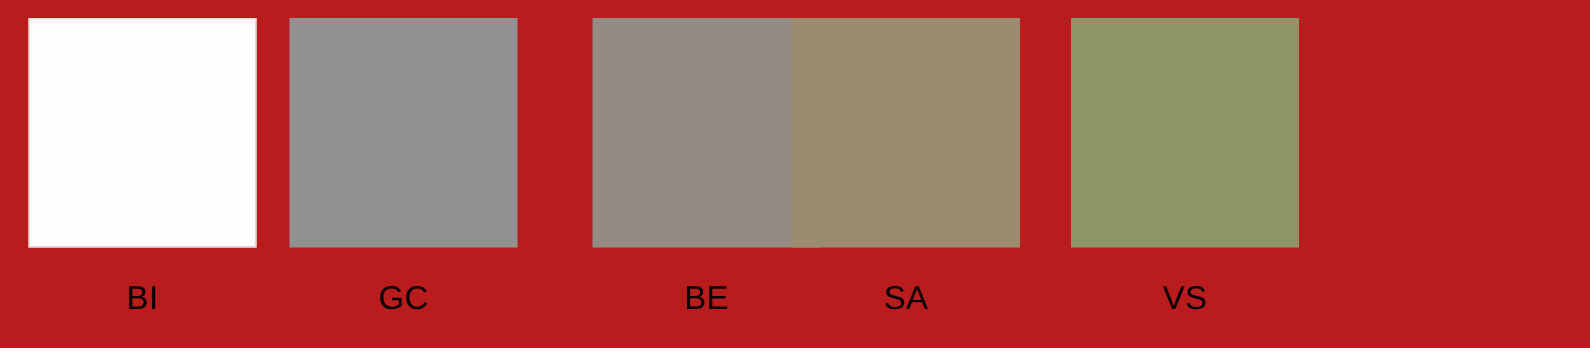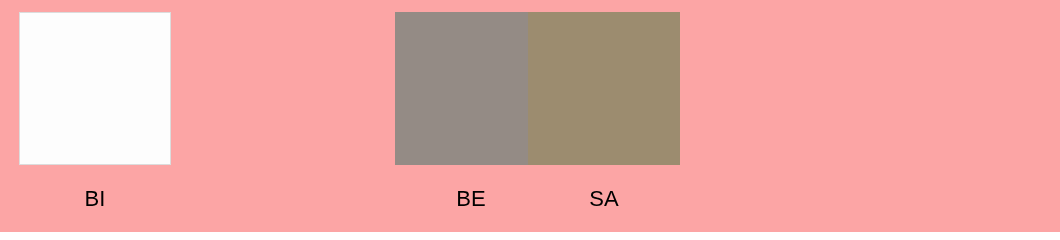--- a/index.html
+++ b/index.html
@@ -50,32 +50,40 @@
     line-height: 26px;
     font-weight: 400;
     color: #000000;
     letter-spacing: 0.2px;
     white-space: nowrap;
   }
 </style>
 </head>
 <body style="background: rgb(255, 255, 255);">
 
-<div id="swatch-panel" style="background: #fca5a5;">
+<div id="swatch-panel" style="background: #b91c1c;">
 
   <div class="swatch-item" style="left:19px;">
     <span class="swatch-chip has-border" style="background: rgb(253, 253, 253); border: 1px solid rgb(220, 220, 220);"></span>
     <span class="swatch-label" style="color: rgb(0, 0, 0);">BI</span>
   </div>
 
+  <div class="swatch-item" style="left:193px;">
+    <span class="swatch-chip" style="background: rgb(145, 145, 145);"></span>
+    <span class="swatch-label" style="color: rgb(0, 0, 0);">GC</span>
+  </div>
 
   <div class="swatch-item" style="left:367px;padding-left:28px;">
     <span class="swatch-chip" style="background: rgb(148, 139, 133);"></span>
     <span class="swatch-label" style="color: rgb(0, 0, 0);">BE</span>
   </div>
 
   <div class="swatch-item" style="left:528px;">
     <span class="swatch-chip" style="background: rgb(156, 140, 111);"></span>
     <span class="swatch-label" style="color: rgb(0, 0, 0);">SA</span>
   </div>
 
+  <div class="swatch-item" style="left:714px;">
+    <span class="swatch-chip" style="background: rgb(142, 150, 104);"></span>
+    <span class="swatch-label" style="color: rgb(0, 0, 0);">VS</span>
+  </div>
 
 </div>
 
 </body></html>

